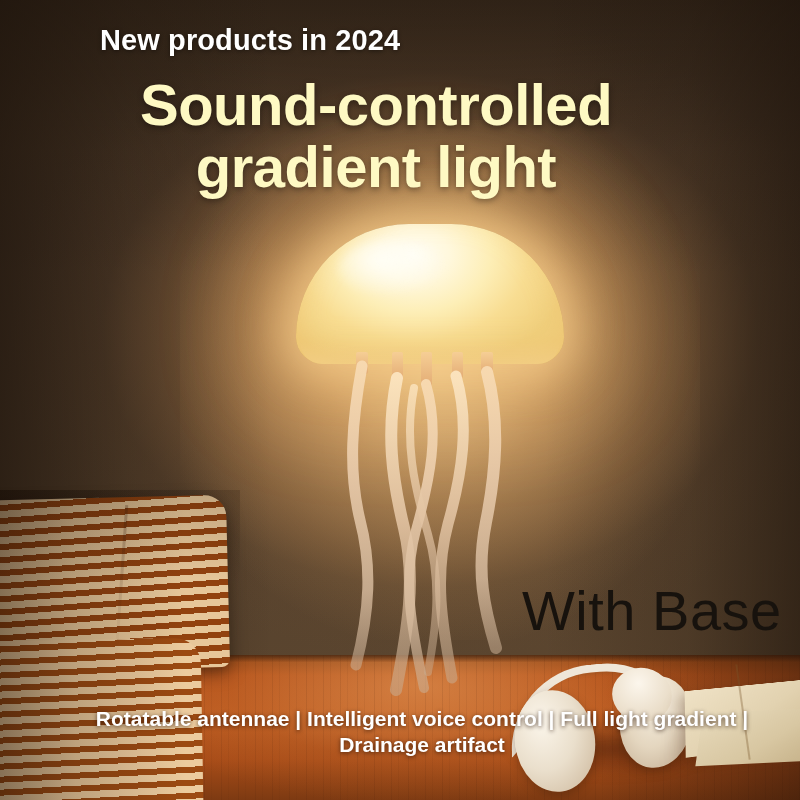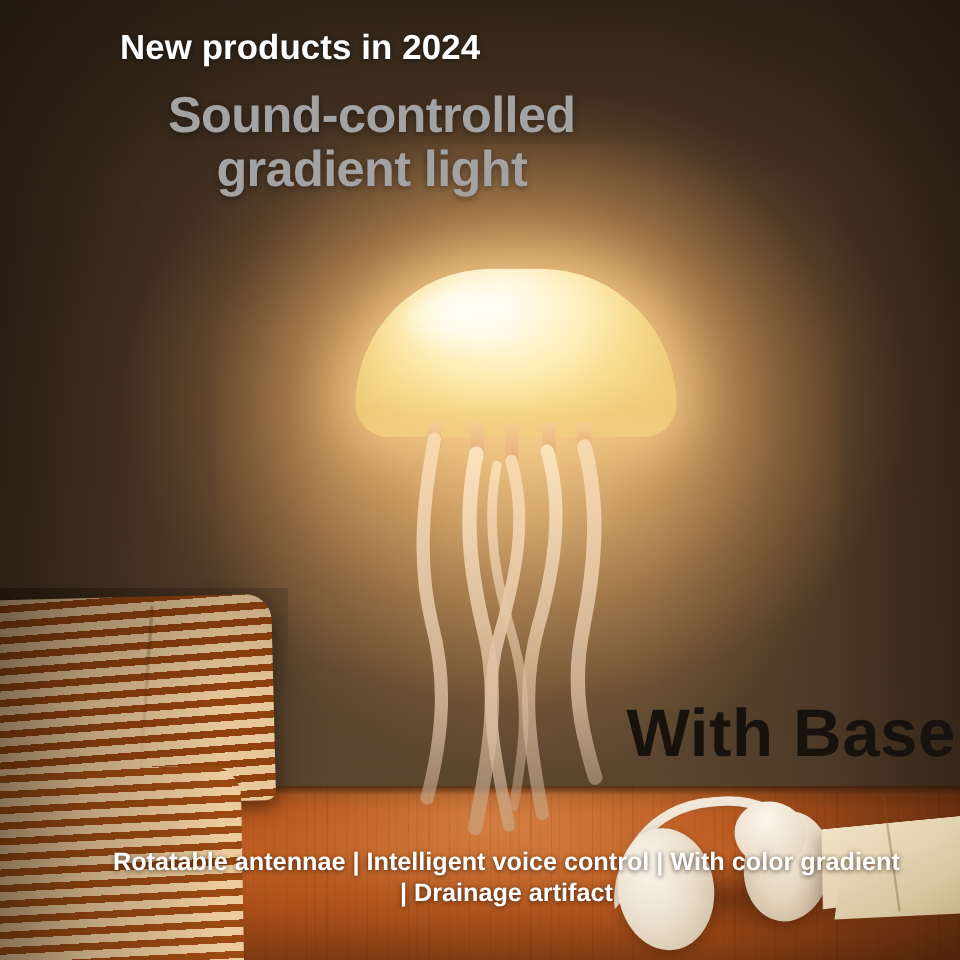--- a/index.html
+++ b/index.html
@@ -190,28 +190,28 @@
   
   .eyebrow{
     position:absolute;left:100px;top:24px;
     font-size:29px;font-weight:bold;color:#ffffff;
     letter-spacing:.1px;
     text-shadow:0 1px 4px rgba(0,0,0,.45);
     white-space:nowrap;
   }
   .headline{
     position:absolute;left:140px;top:74px;
-    font-size:42px;font-weight:bold;color:#a3a3a3;
+    font-size:58px;font-weight:bold;color:#fef9c3;
     line-height:1.07;letter-spacing:-0.5px;
     text-shadow:0 2px 6px rgba(0,0,0,.38);
   }
   .headline span{display:block;}
   .withbase{
     position:absolute;left:522px;top:578px;
-    font-size:56px;font-weight:700;color:#17120d;
+    font-size:56px;font-weight:400;color:#17120d;
     letter-spacing:.5px;white-space:nowrap;
   }
   .features{
     position:absolute;left:92px;top:706px;width:660px;
     font-size:21px;font-weight:bold;color:#ffffff;
     line-height:1.22;
     text-shadow:0 1px 4px rgba(40,18,6,.75);
   }
 </style>
 </head>
@@ -288,15 +288,15 @@
 
   <div class="eyebrow">New products in 2024</div>
 
   <div class="headline">
     <span>Sound-controlled</span>
     <span>gradient light</span>
   </div>
 
   <div class="withbase">With Base</div>
 
-  <div class="features">Rotatable antennae | Intelligent voice control | With color gradient | Drainage artifact</div>
+  <div class="features">Rotatable antennae | Intelligent voice control | Full light gradient | Drainage artifact</div>
 
 </div>
 
 </body></html>

